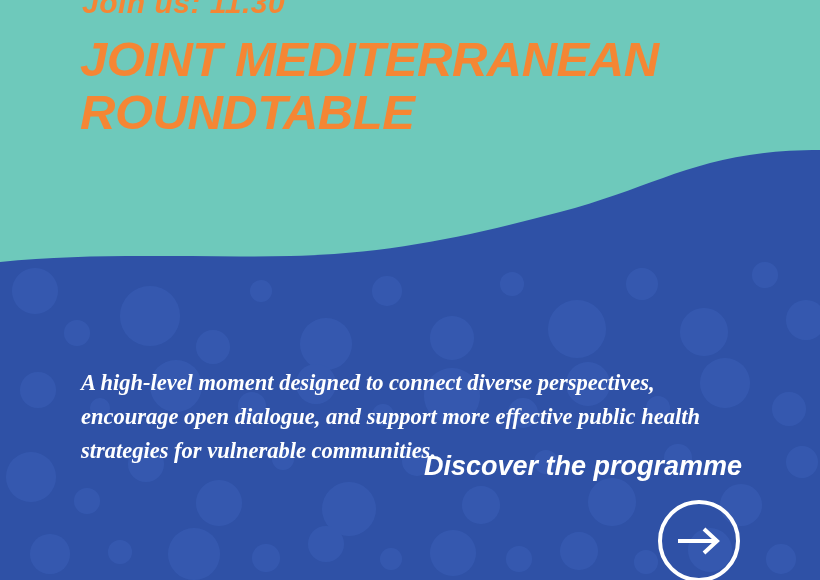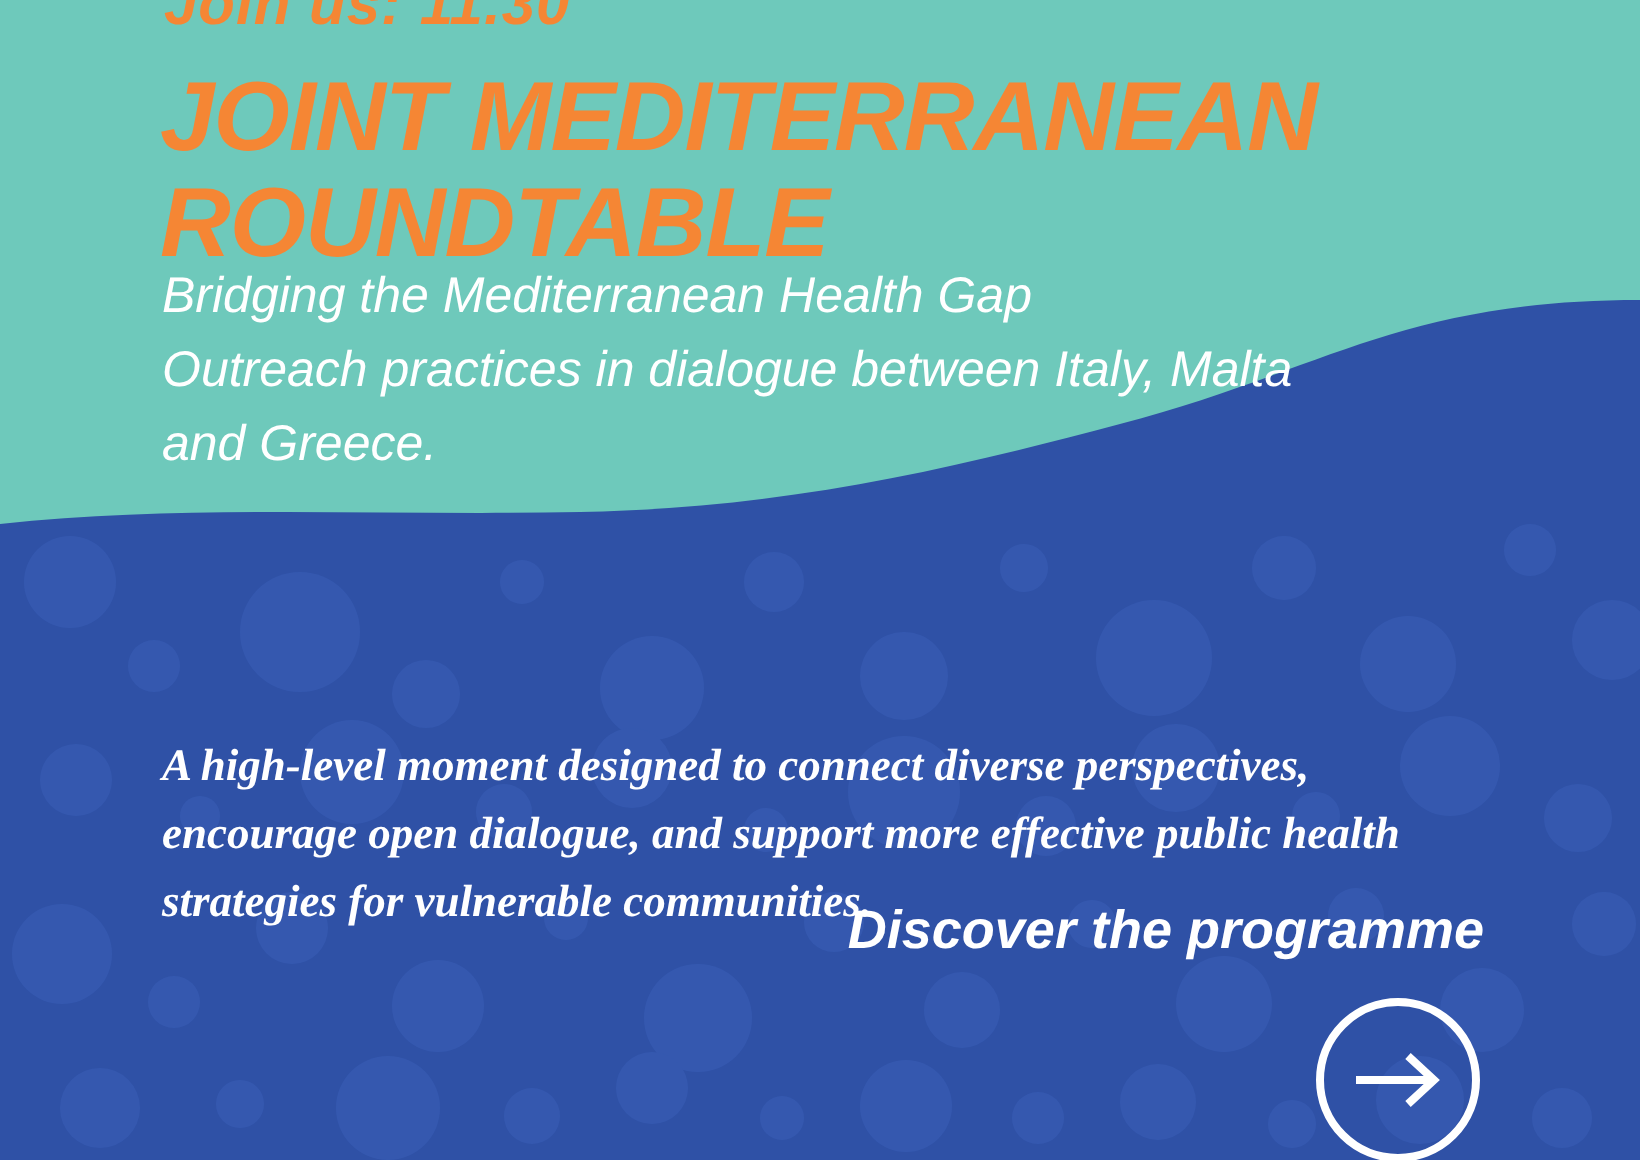--- a/index.html
+++ b/index.html
@@ -194,22 +194,20 @@
   <svg class="teal-wave" viewBox="0 0 820 300" preserveAspectRatio="none">
     <path d="M0,0 L820,0 L820,150 C700,150 660,186 560,212 C470,236 390,254 290,256 C190,258 96,252 0,262 Z" fill="#6ec9bb"></path>
   </svg>
 
   <div class="content">
 
     <div class="kicker">Join us: 11.30</div>
 
     <h1 class="title">JOINT MEDITERRANEAN ROUNDTABLE</h1>
 
-    <div class="subtitle" style="white-space:pre-line;">Bridging the Mediterranean Health Gap
-Outreach practices in dialogue between Italy, Malta and Greece.</div>
 
     <div class="body-text">A high-level moment designed to connect diverse perspectives, encourage open dialogue, and support more effective public health strategies for vulnerable communities.</div>
 
     <div class="cta">
       <span class="cta-text">Discover the programme</span>
       <span class="cta-arrow">
         <svg width="86" height="86" viewBox="0 0 86 86">
           <circle cx="43" cy="43" r="39" fill="none" stroke="#ffffff" stroke-width="4"></circle>
           <line x1="22" y1="43" x2="60" y2="43" stroke="#ffffff" stroke-width="4"></line>
           <polyline points="48,31 61,43 48,55" fill="none" stroke="#ffffff" stroke-width="4"></polyline>

